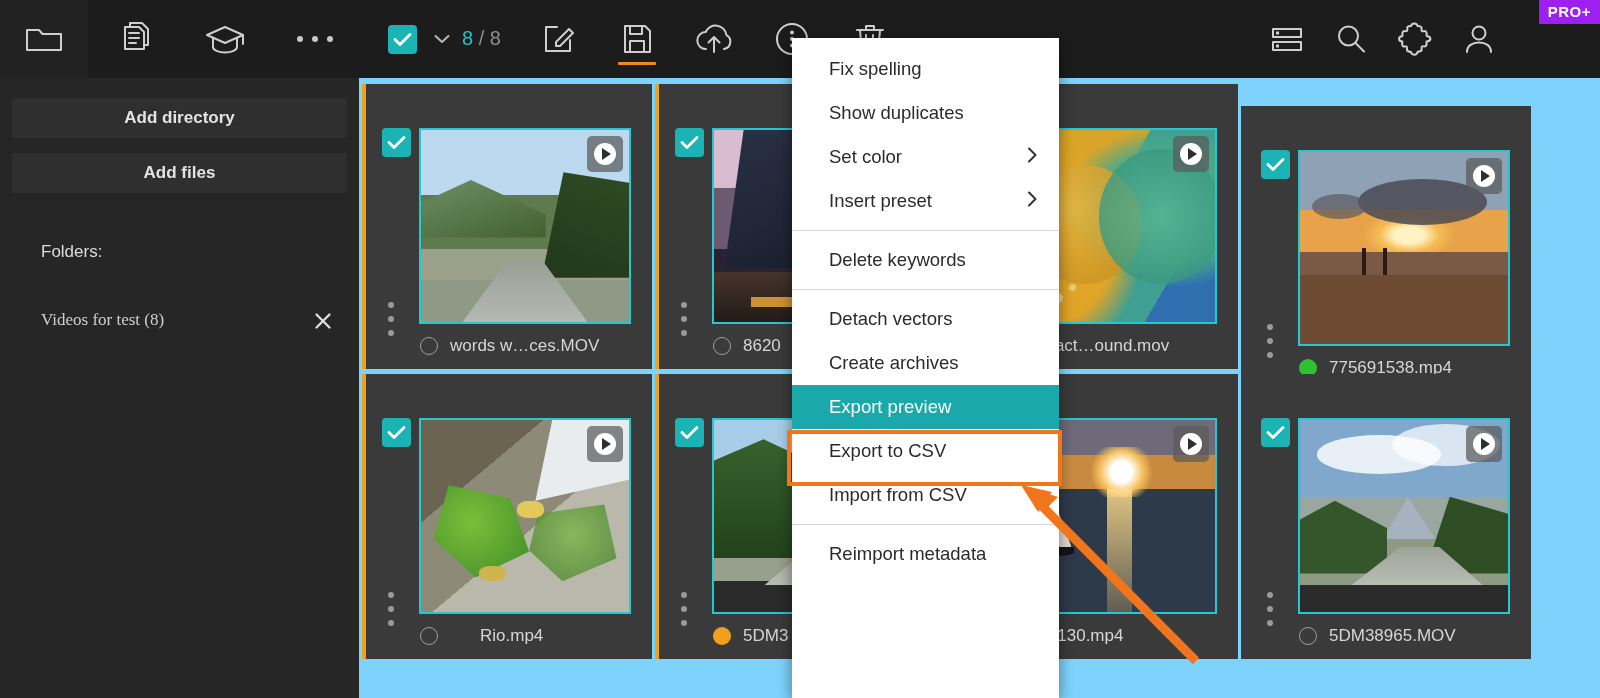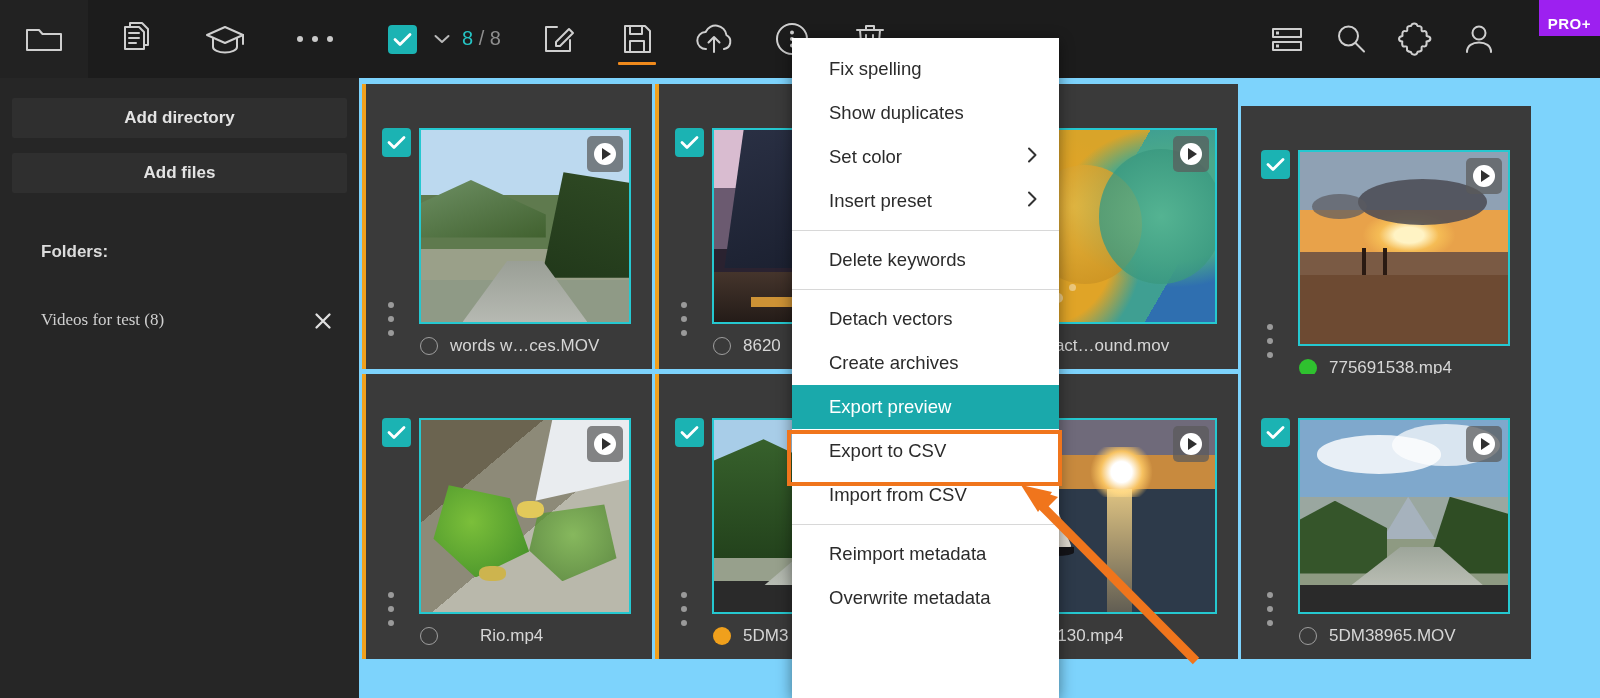--- a/index.html
+++ b/index.html
@@ -30,28 +30,28 @@
             align-items:center;justify-content:center;cursor:pointer;}
   .count{position:absolute;left:462px;top:27px;height:24px;display:flex;align-items:baseline;
          font-size:20px;letter-spacing:.5px;}
   .count .cur{color:#25c4c4;}
   .count .sep{color:#8e8e8e;margin:0 5px;}
   .count .tot{color:#8e8e8e;}
 
   .tb-underline{position:absolute;height:3px;background:#f08a1c;border-radius:1px;}
 
   .pro-badge{position:absolute;right:0;top:0;background:#9d20f0;color:#ffffff;
-             font-size:15px;font-weight:bold;letter-spacing:.5px;padding:15px 9px 4px 9px;}
+             font-size:15px;font-weight:bold;letter-spacing:.5px;padding:3px 9px 4px 9px;}
 
   
   .sidebar{position:absolute;left:0;top:78px;width:359px;height:620px;background:#262626;}
   .side-btn{position:absolute;left:12px;width:335px;height:40px;background:#2f2f2f;
             color:#e3e3e3;font-size:17px;font-weight:bold;display:flex;align-items:center;
             justify-content:center;cursor:pointer;border-radius:2px;}
-  .side-label{position:absolute;left:41px;color:#dcdcdc;font-size:17px;font-weight:bold;}
+  .side-label{position:absolute;left:41px;color:#dcdcdc;font-size:17px;font-weight:normal;}
   .folder-row{position:absolute;left:0;top:300px;width:359px;height:40px;display:flex;
               align-items:center;cursor:pointer;font-family:Liberation Serif, serif;}
   .folder-name{position:absolute;left:41px;color:#cfcfcf;font-size:17px;}
   .folder-x{position:absolute;left:310px;top:8px;width:26px;height:26px;display:flex;
             align-items:center;justify-content:center;cursor:pointer;}
 
   
   .grid{position:absolute;left:359px;top:78px;width:1241px;height:620px;background:#7dd3fc;}
   .card{position:absolute;width:290px;height:285px;background:#3a3a3a;box-sizing:border-box;}
   .card .lbar{position:absolute;left:0;top:0;width:4px;height:285px;background:#f0a01c;}
@@ -536,23 +536,20 @@
       </div>
     <div class="ctx-item">
       <span>Import from CSV</span>
       </div>
 
     <div class="ctx-sep"></div>
 
     <div class="ctx-item">
       <span>Reimport metadata</span>
       </div>
-    <div class="ctx-item">
-      <span>Overwrite metadata</span>
-      </div>
   </div>
 
   <div class="hl-box"></div>
 
   <svg class="arrow-anno" viewBox="0 0 1600 698">
     <line x1="1196" y1="661" x2="1037" y2="501" stroke="#f0751c" stroke-width="9" stroke-linecap="butt"></line>
     <polygon points="1021,485 1058,497 1047,508" fill="#f0751c"></polygon>
     <polygon points="1021,485 1052,492 1038,512" fill="#f0751c"></polygon>
   </svg>
 

